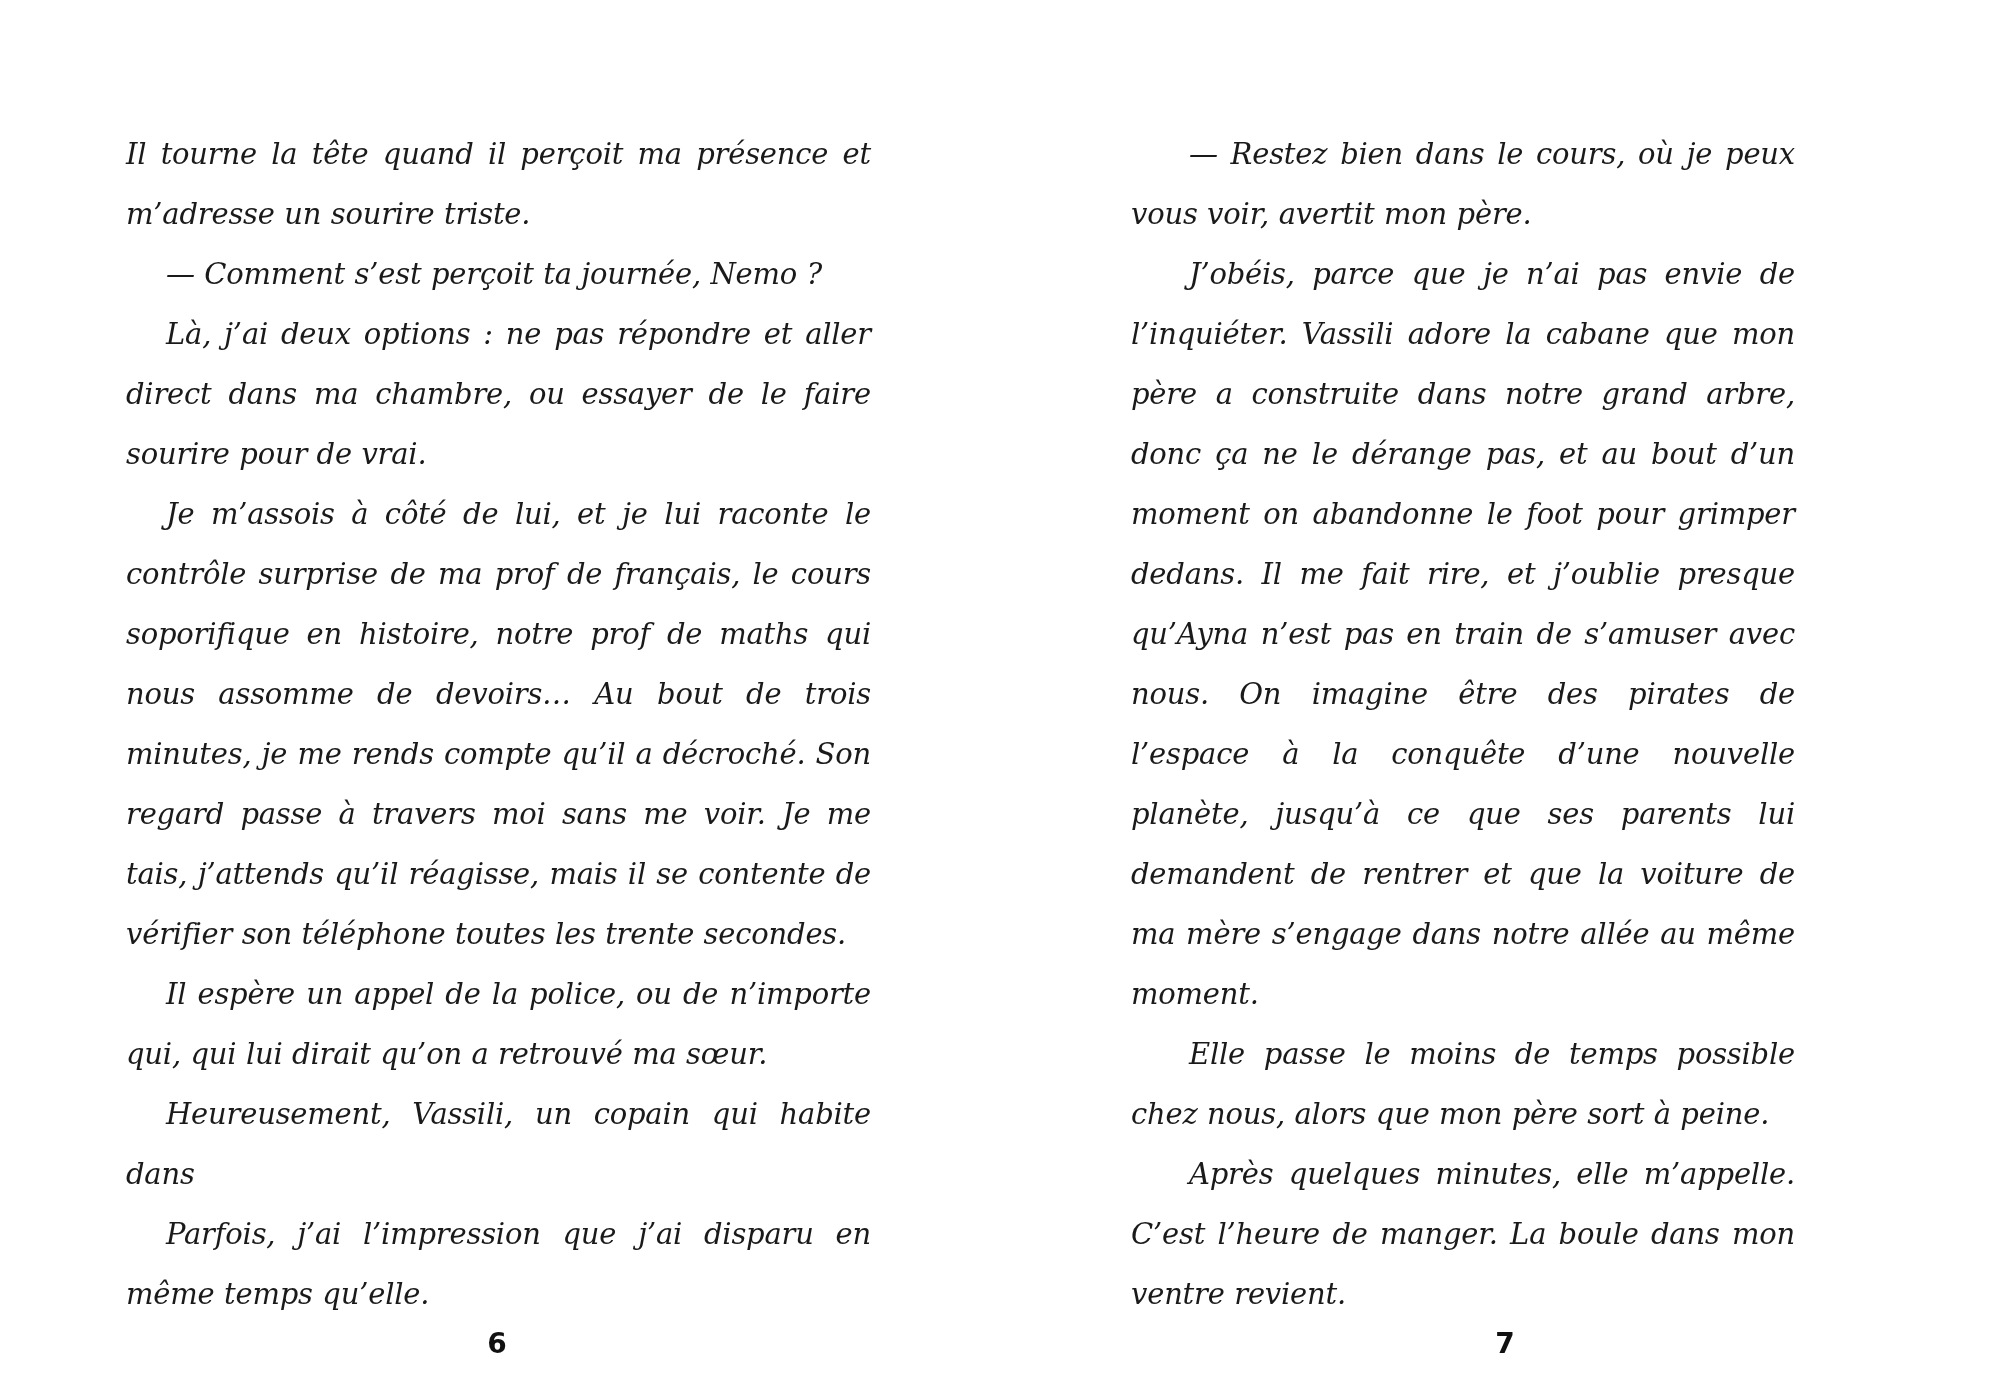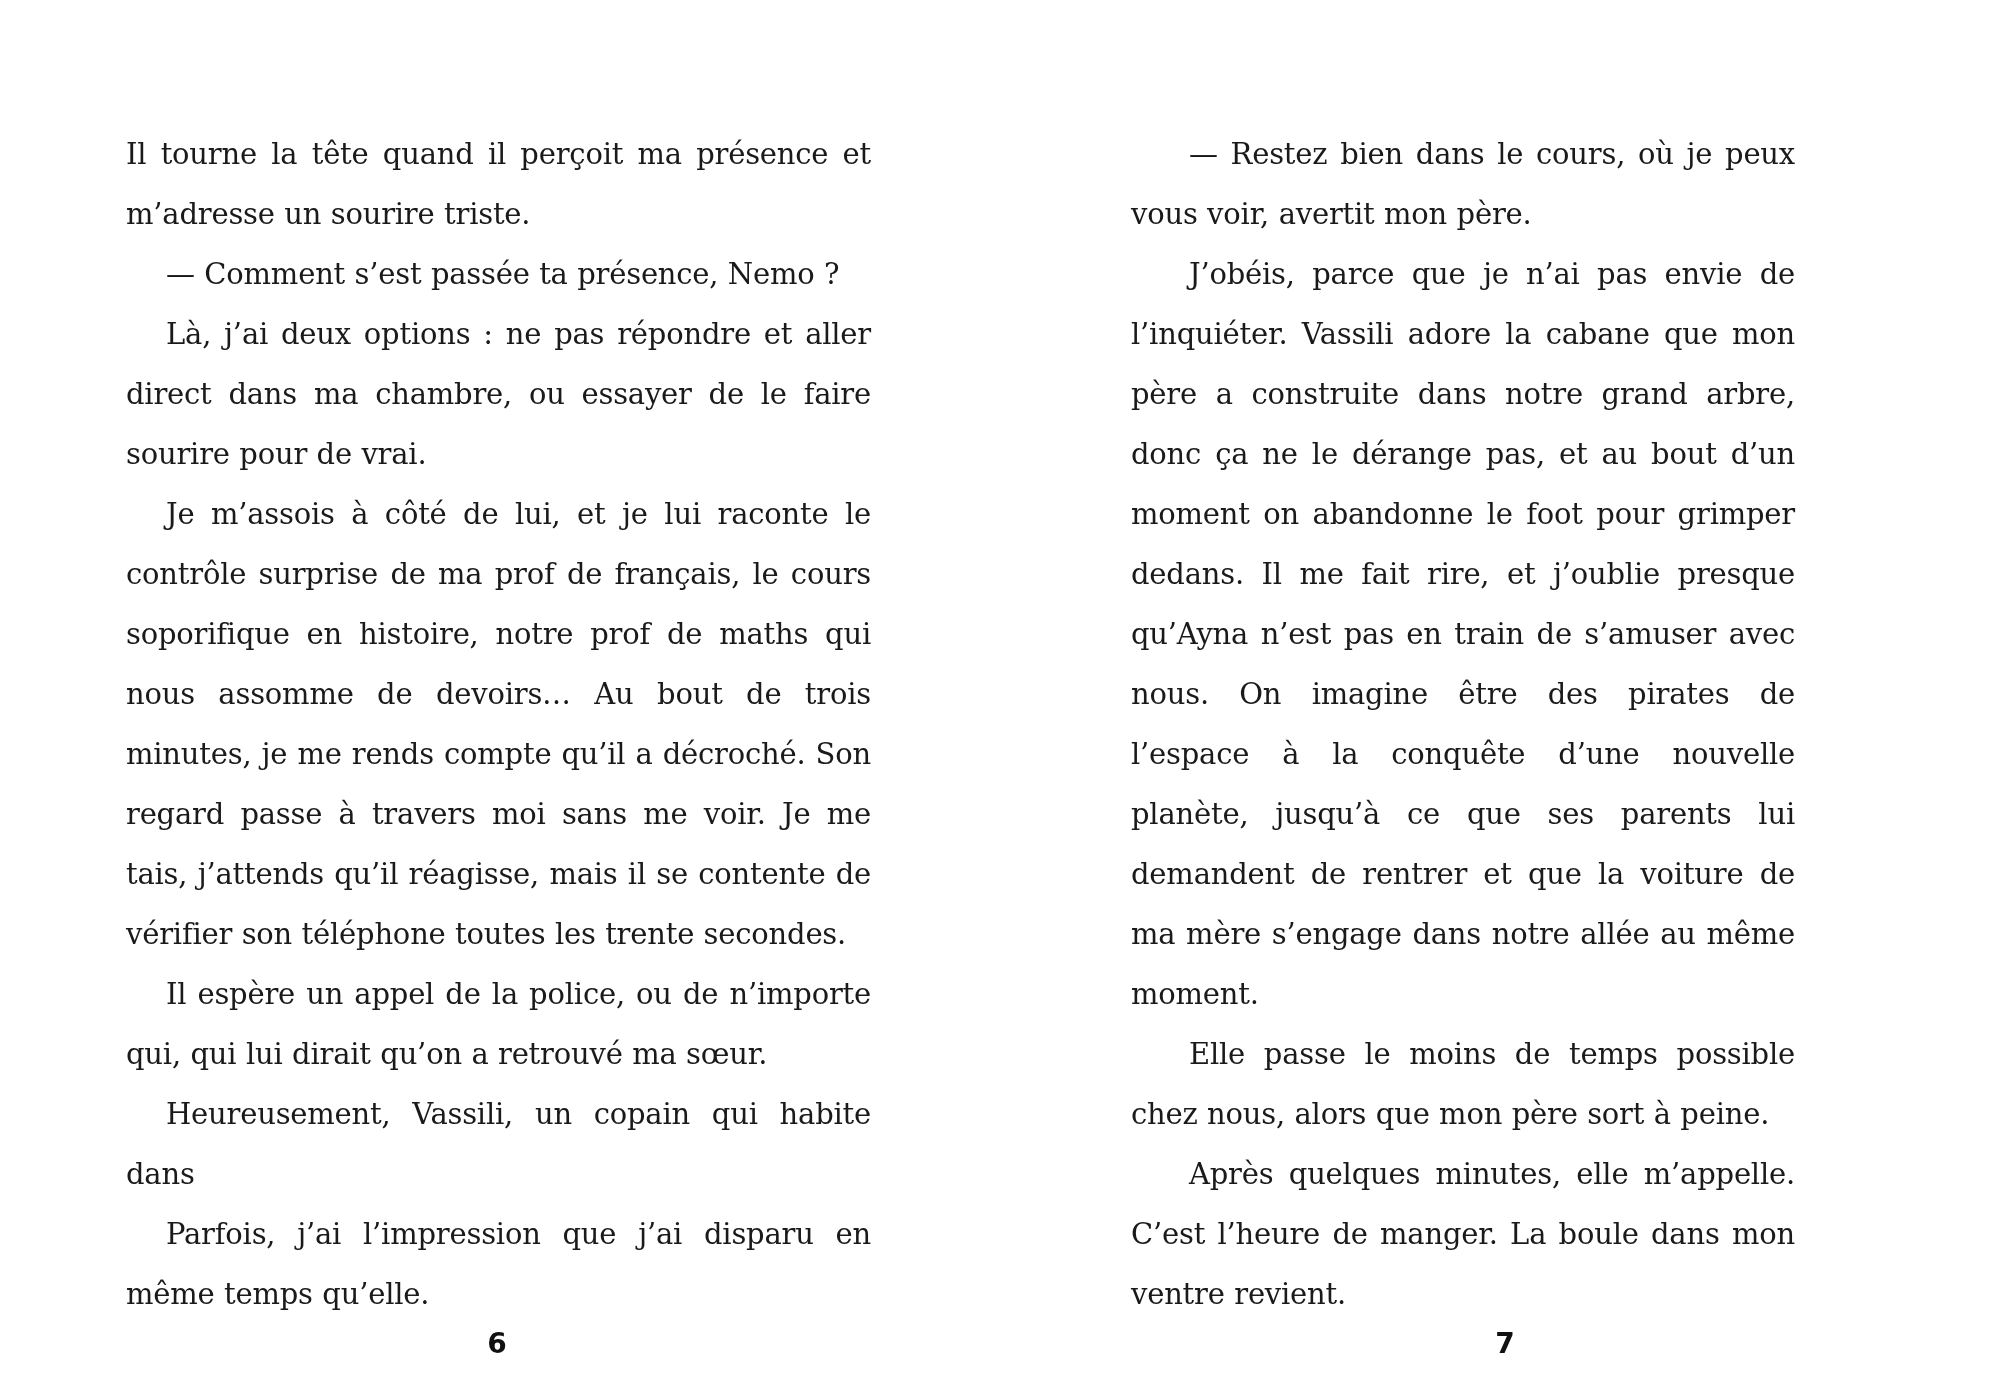--- a/index.html
+++ b/index.html
@@ -20,20 +20,21 @@
   }
   .page-col {
     position: absolute;
     top: 124px;
     text-align: justify;
     color: #1a1a1a;
     font-size: 29px;
     line-height: 60px;
     letter-spacing: -0.2px;
     word-spacing: 0.5px;
+    font-style: italic;
   }
   #left-col {
     left: 126px;
     width: 745px;
   }
   #right-col {
     left: 1131px;
     width: 664px;
   }
   .page-col p {
@@ -58,21 +59,21 @@
   #pagenum-left  { left: 497px; }
   #pagenum-right { left: 1505px; }
 </style>
 </head>
 <body>
 
 <main class="book-spread">
 
   <section class="page-col" id="left-col">
     <p>Il tourne la tête quand il perçoit ma présence et m’adresse un sourire triste.</p>
-    <p class="indent">— Comment s’est passée ta présence, Nemo ?</p>
+    <p class="indent">— Comment s’est perçoit ta journée, Nemo ?</p>
     <p class="indent">Là, j’ai deux options : ne pas répondre et aller direct dans ma chambre, ou essayer de le faire sourire pour de vrai.</p>
     <p class="indent">Je m’assois à côté de lui, et je lui raconte le contrôle surprise de ma prof de français, le cours soporifique en histoire, notre prof de maths qui nous assomme de devoirs… Au bout de trois minutes, je me rends compte qu’il a décroché. Son regard passe à travers moi sans me voir. Je me tais, j’attends qu’il réagisse, mais il se contente de vérifier son téléphone toutes les trente secondes.</p>
     <p class="indent">Il espère un appel de la police, ou de n’importe qui, qui lui dirait qu’on a retrouvé ma sœur.</p>
     <p class="indent justify-last">Heureusement, Vassili, un copain qui habite dans</p>
     <p class="indent">Parfois, j’ai l’impression que j’ai disparu en même temps qu’elle.</p>
   </section>
 
   <section class="page-col" id="right-col">
     <p class="indent">— Restez bien dans le cours, où je peux vous voir, avertit mon père.</p>
     <p class="indent">J’obéis, parce que je n’ai pas envie de l’inquiéter. Vassili adore la cabane que mon père a construite dans notre grand arbre, donc ça ne le dérange pas, et au bout d’un moment on abandonne le foot pour grimper dedans. Il me fait rire, et j’oublie presque qu’Ayna n’est pas en train de s’amuser avec nous. On imagine être des pirates de l’espace à la conquête d’une nouvelle planète, jusqu’à ce que ses parents lui demandent de rentrer et que la voiture de ma mère s’engage dans notre allée au même moment.</p>

